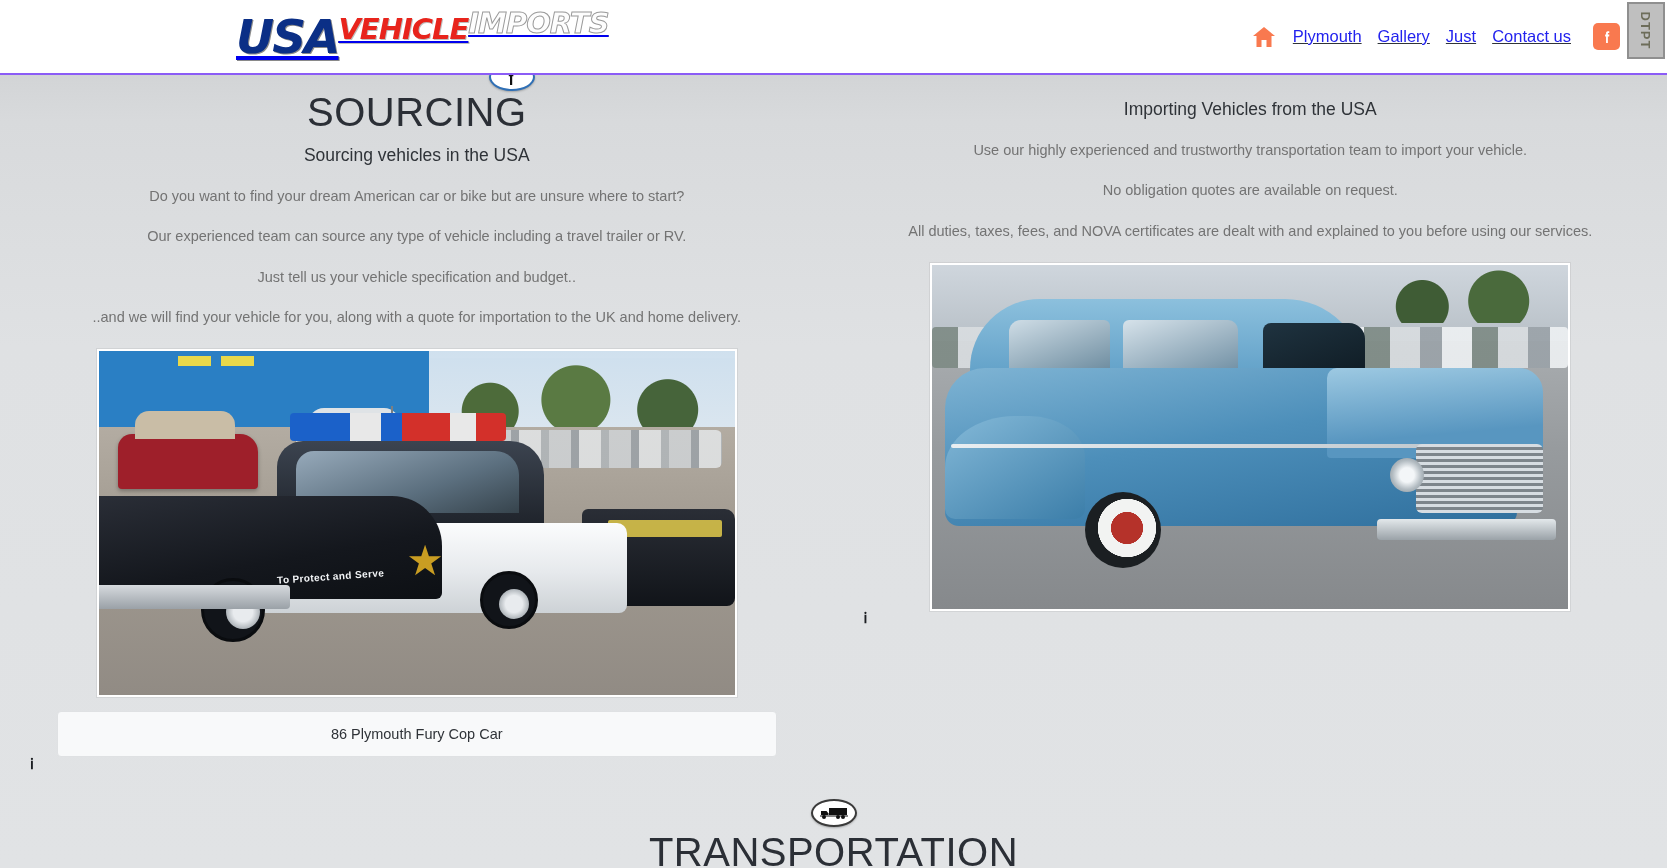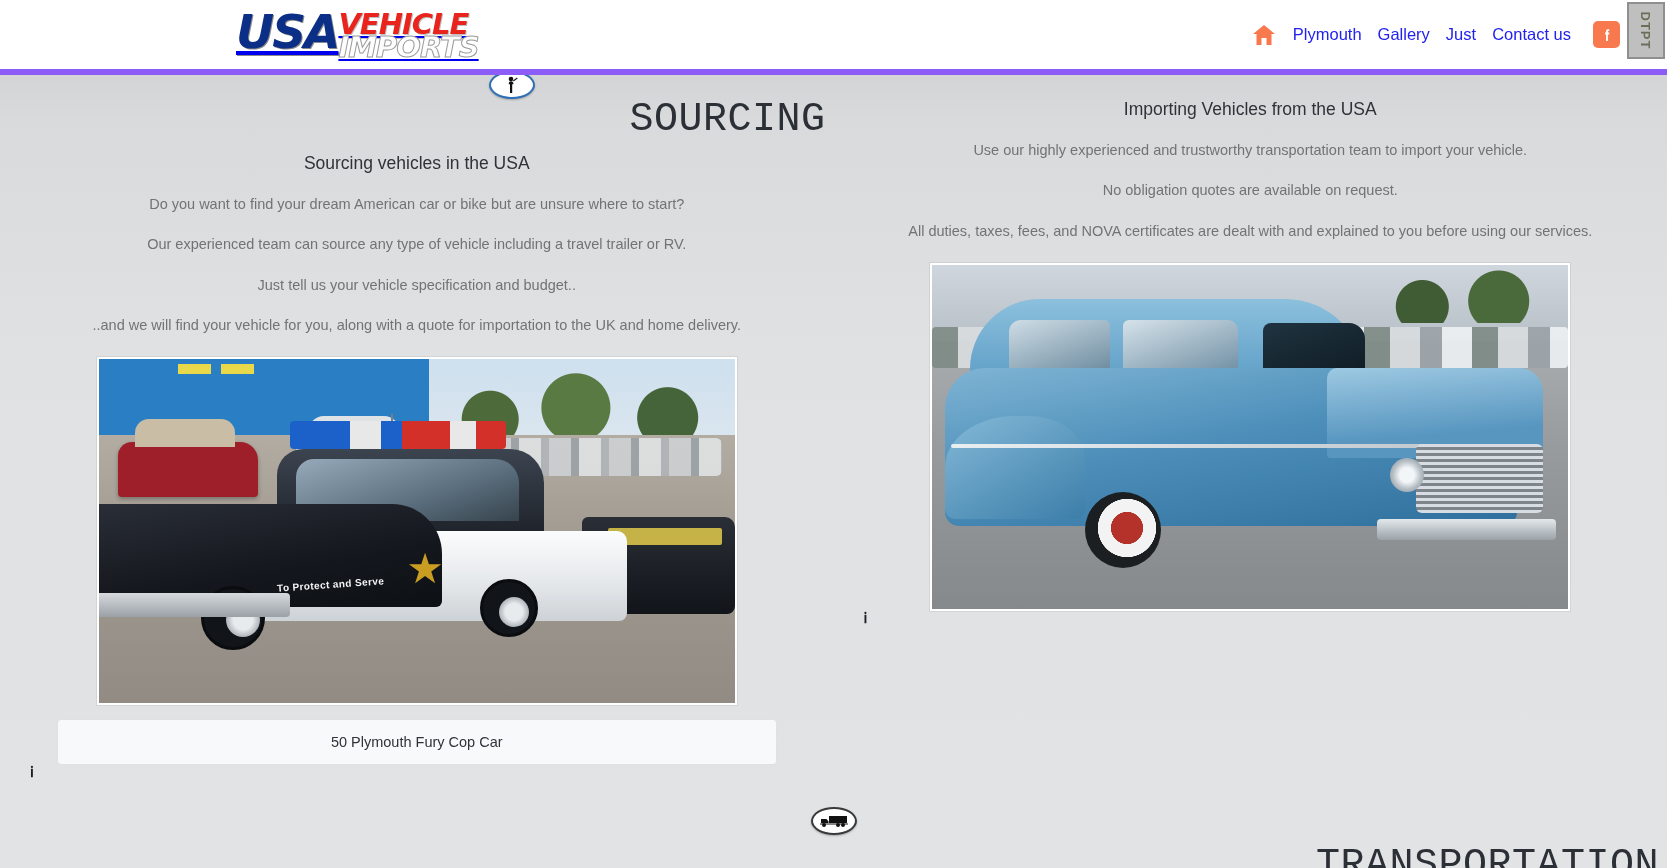--- a/index.html
+++ b/index.html
@@ -11,25 +11,26 @@
     font-family: "Liberation Sans", sans-serif;
     background: linear-gradient(180deg, #c9cbcd 0%, #d8dadc 14%, #dfe1e3 40%, #e1e3e5 100%);
     color: #2f3338;
     position: relative;
   }
 
   
   .site-header {
     height: 75px;
     background: #ffffff;
-    border-bottom: 6px solid #8b5cf6;
+    border-bottom: 2px solid #8b5cf6;
     display: flex;
     align-items: center;
     position: relative;
     z-index: 20;
+    text-decoration: underline;
   }
   .logo {
     margin-left: 236px;
     display: flex;
     align-items: flex-start;
     line-height: 1;
     user-select: none;
   }
   .logo-usa {
     font-family: "DejaVu Sans", sans-serif;
@@ -44,21 +45,21 @@
       radial-gradient(circle at 10% 18%, #fff 1.6px, transparent 1.8px),
       radial-gradient(circle at 38% 34%, #fff 1.6px, transparent 1.8px),
       radial-gradient(circle at 66% 16%, #fff 1.6px, transparent 1.8px),
       radial-gradient(circle at 22% 62%, #fff 1.6px, transparent 1.8px),
       radial-gradient(circle at 52% 76%, #fff 1.6px, transparent 1.8px),
       radial-gradient(circle at 84% 58%, #fff 1.6px, transparent 1.8px);
     background-size: 13px 13px;
     -webkit-background-clip: text;
     background-clip: text;
   }
-  .logo-right { display: flex; flex-direction: column; margin-top: 2px; }
+  .logo-right { display: flex; flex-direction: row; margin-top: 2px; }
   .logo-vehicle {
     font-family: "DejaVu Sans", sans-serif;
     font-weight: 900; font-style: italic; font-size: 29px;
     letter-spacing: -1px; color: #e8241c;
     text-shadow: 1px 1px 0 rgba(0,0,0,.25);
   }
   .logo-imports {
     font-family: "DejaVu Sans", sans-serif;
     font-weight: 900; font-style: italic; font-size: 29px;
     letter-spacing: -1px; color: #fdfdfd;
@@ -115,28 +116,27 @@
     border-radius: 50%;
     background: #ffffff;
     display: flex; align-items: center; justify-content: center;
     box-shadow: 0 1px 2px rgba(0,0,0,.25);
   }
   .badge.blue  { border: 2px solid #2f6fb5; left: calc(50% + 72px); }
   .badge.green { border: 2px solid #2e7d4f; left: calc(50% + 78px); }
   .badge.truck { border: 2px solid #3a3a3a; position: relative; top: 0; left: 0; margin: 0 auto 2px; }
 
   h2.section-title {
-    margin: 8px;
-    font-family: Liberation Mono, monospace;
+    margin: 0;
+    font-family: Liberation Sans, sans-serif;
     font-weight: 400;
     font-size: 40px;
     letter-spacing: 0.5px;
     color: #2b2f36;
     line-height: 1.15;
-    text-align: right;
   }
   .section-sub {
     margin: 10px 0 0;
     font-size: 17.5px;
     color: #2f3338;
     font-weight: 400;
   }
   .para {
     margin: 20px 0 0;
     font-size: 14.5px;
@@ -337,21 +337,21 @@
           <div class="ph-serve">To Protect and Serve</div>
           <div class="ph-wheel ph-w1"></div>
           <div class="ph-wheel ph-w2"></div>
           <div class="ph-hub ph-h1"></div>
           <div class="ph-hub ph-h2"></div>
           <div class="ph-bumper"></div>
         </div>
       </div>
 
       <div class="caption-row">
-        <div class="caption">50 Plymouth Fury Cop Car</div>
+        <div class="caption">86 Plymouth Fury Cop Car</div>
         <span class="info-badge">ℹ</span>
       </div>
     </section>
 
     <section class="col">
       <p class="section-sub">Importing Vehicles from the USA</p>
       <p class="para">Use our highly experienced and trustworthy transportation team to import your vehicle.</p>
       <p class="para">No obligation quotes are available on request.</p>
       <p class="para">All duties, taxes, fees, and NOVA certificates are dealt with and explained to you before using our services.</p>
 

